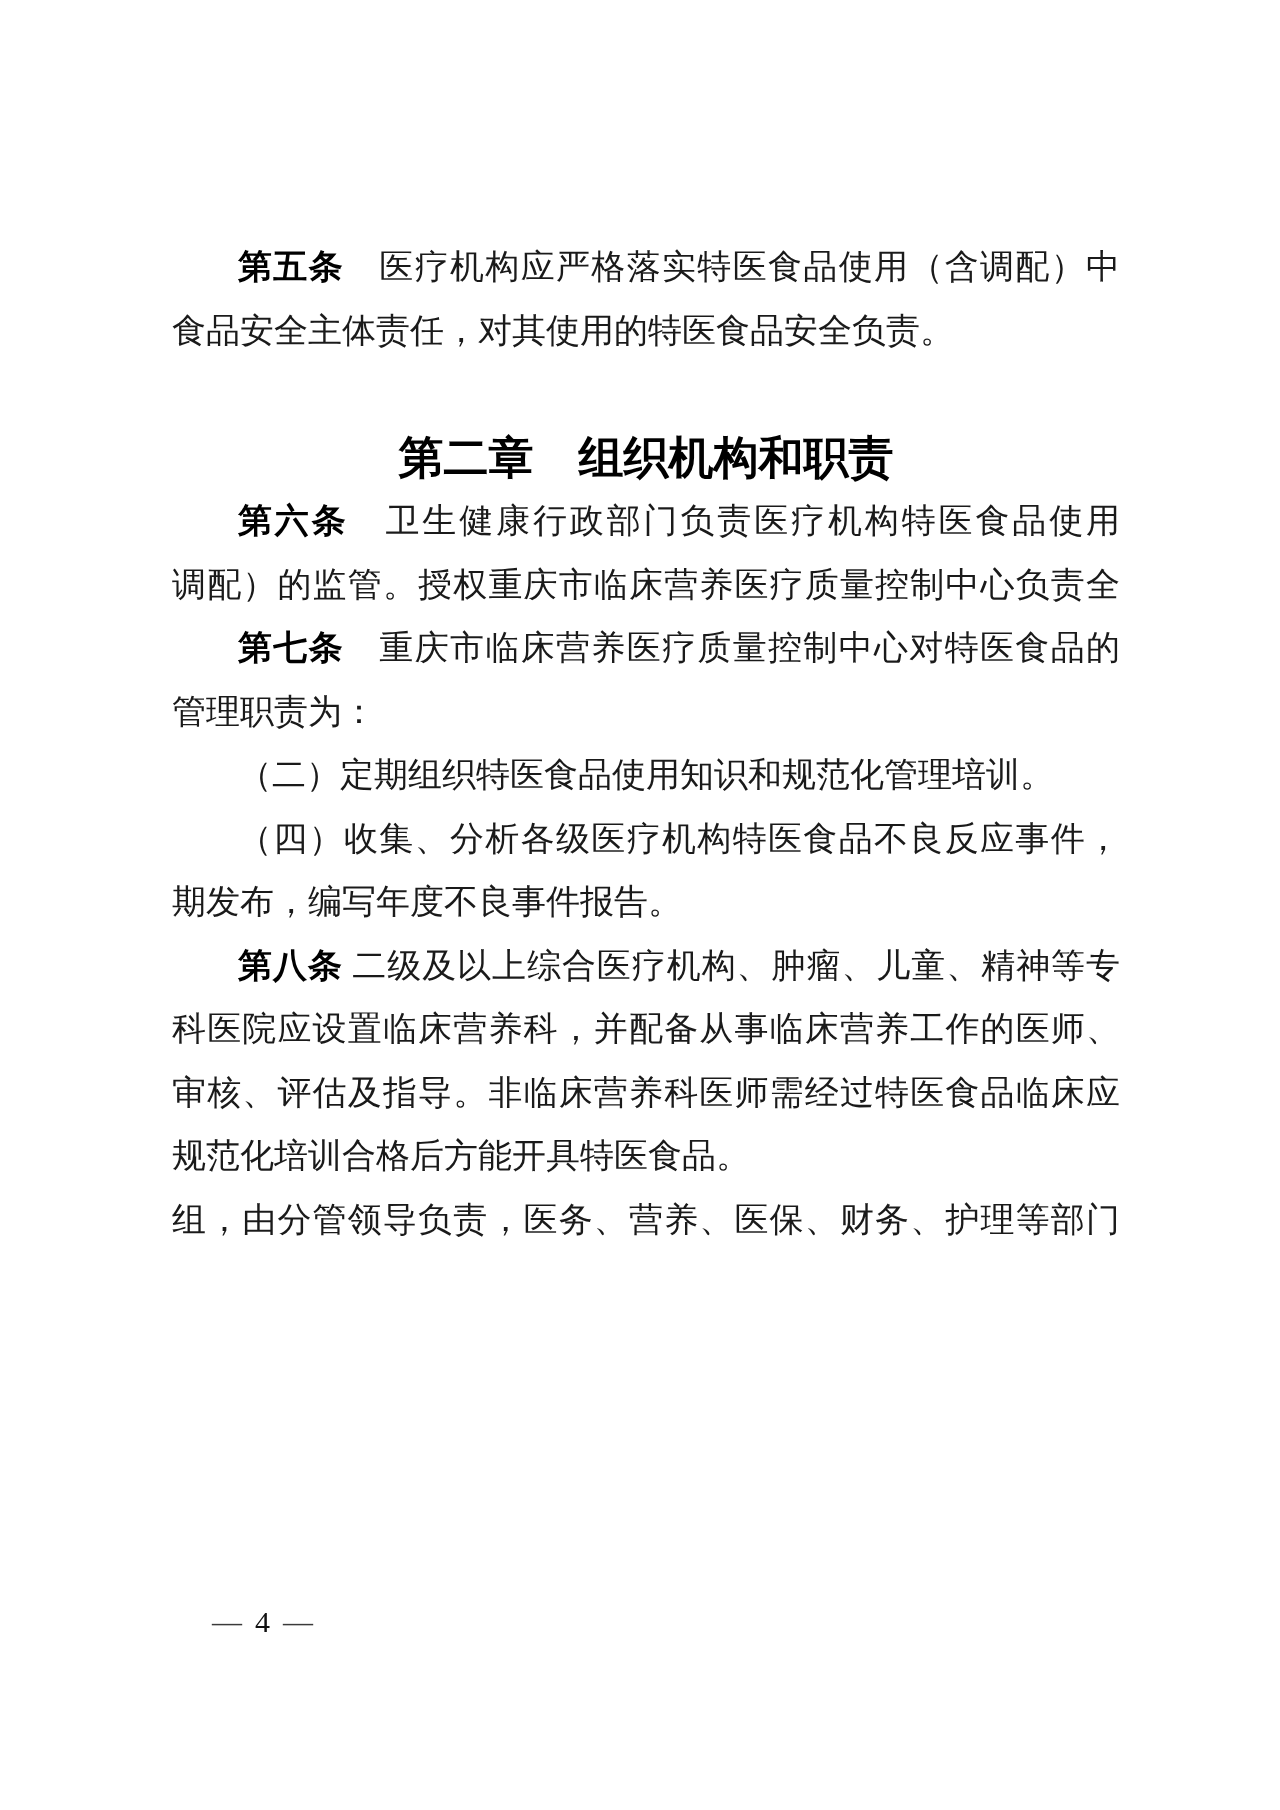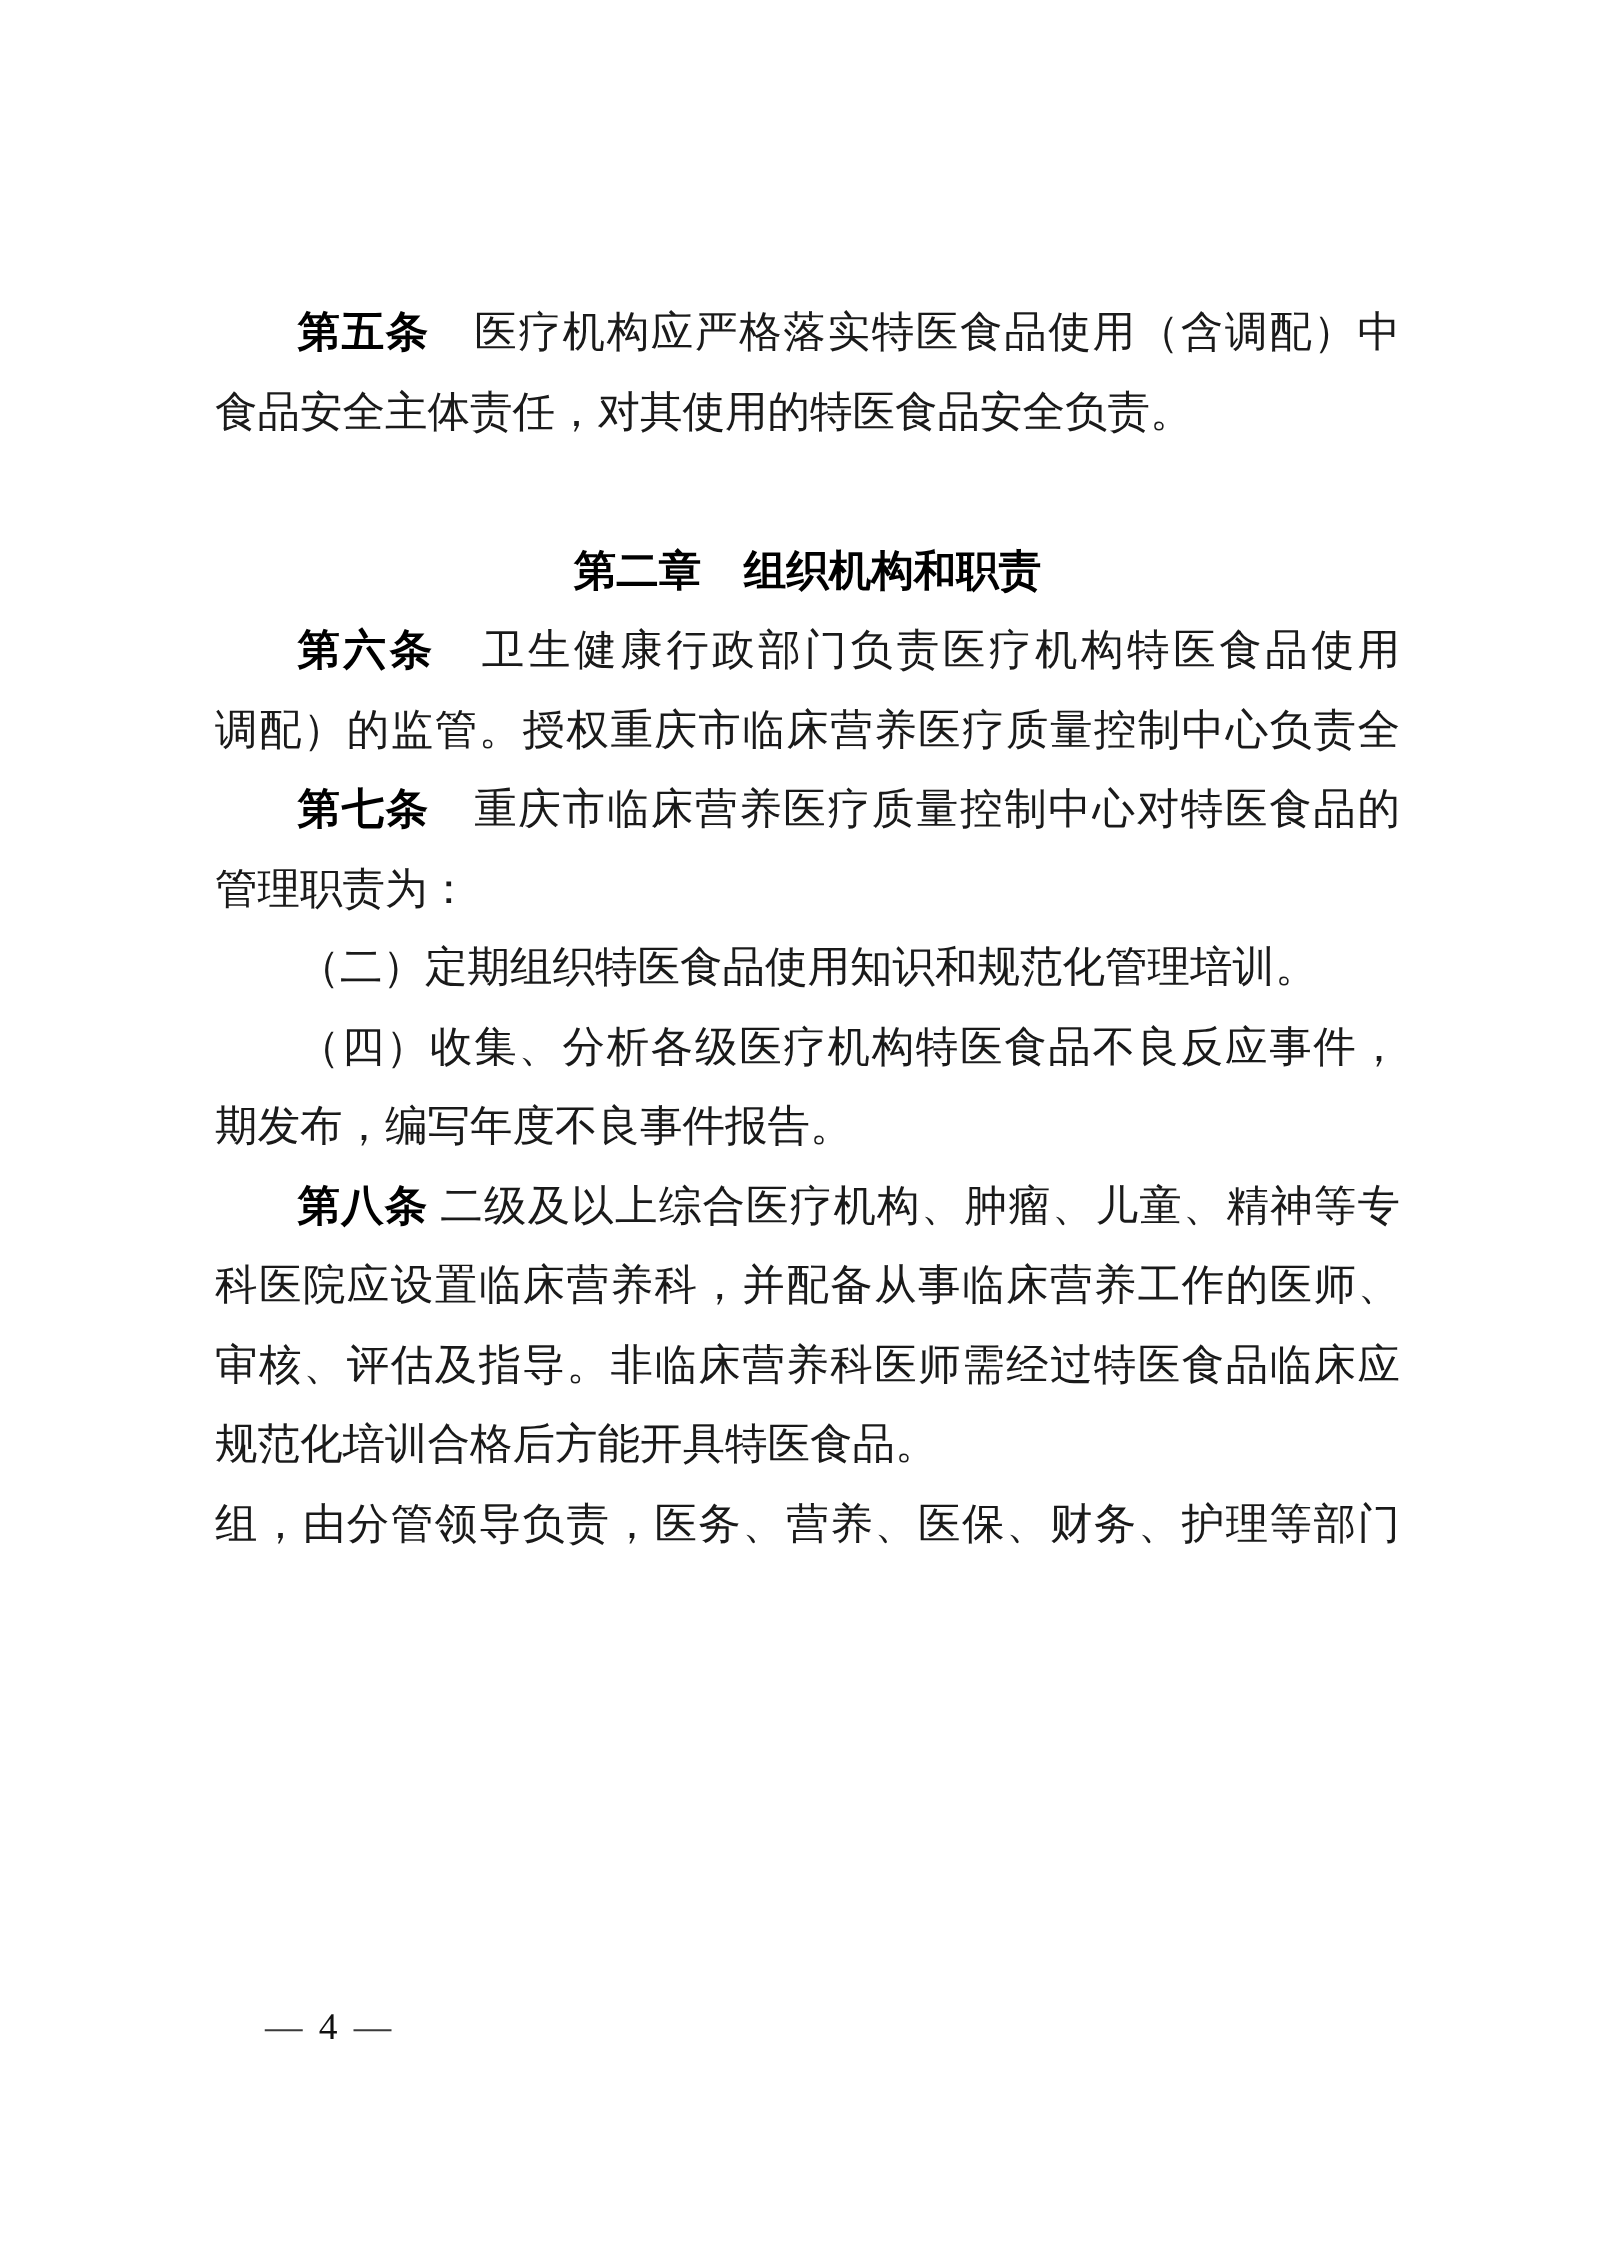--- a/index.html
+++ b/index.html
@@ -39,21 +39,21 @@
   }
   .article-no {
     font-family: "Liberation Sans", "DejaVu Sans", sans-serif;
     font-weight: 700;
     color: #000000;
   }
   .chapter-heading {
     height: 63.5px;
     line-height: 63.5px;
     margin-top: 63.5px;
-    font-size: 34px;
+    font-size: 45px;
     text-align: center;
     font-family: "Liberation Sans", "DejaVu Sans", sans-serif;
     font-weight: 700;
     color: #000000;
   }
   .footer {
     position: absolute;
     left: 212px;
     top: 1606px;
     font-size: 30px;

